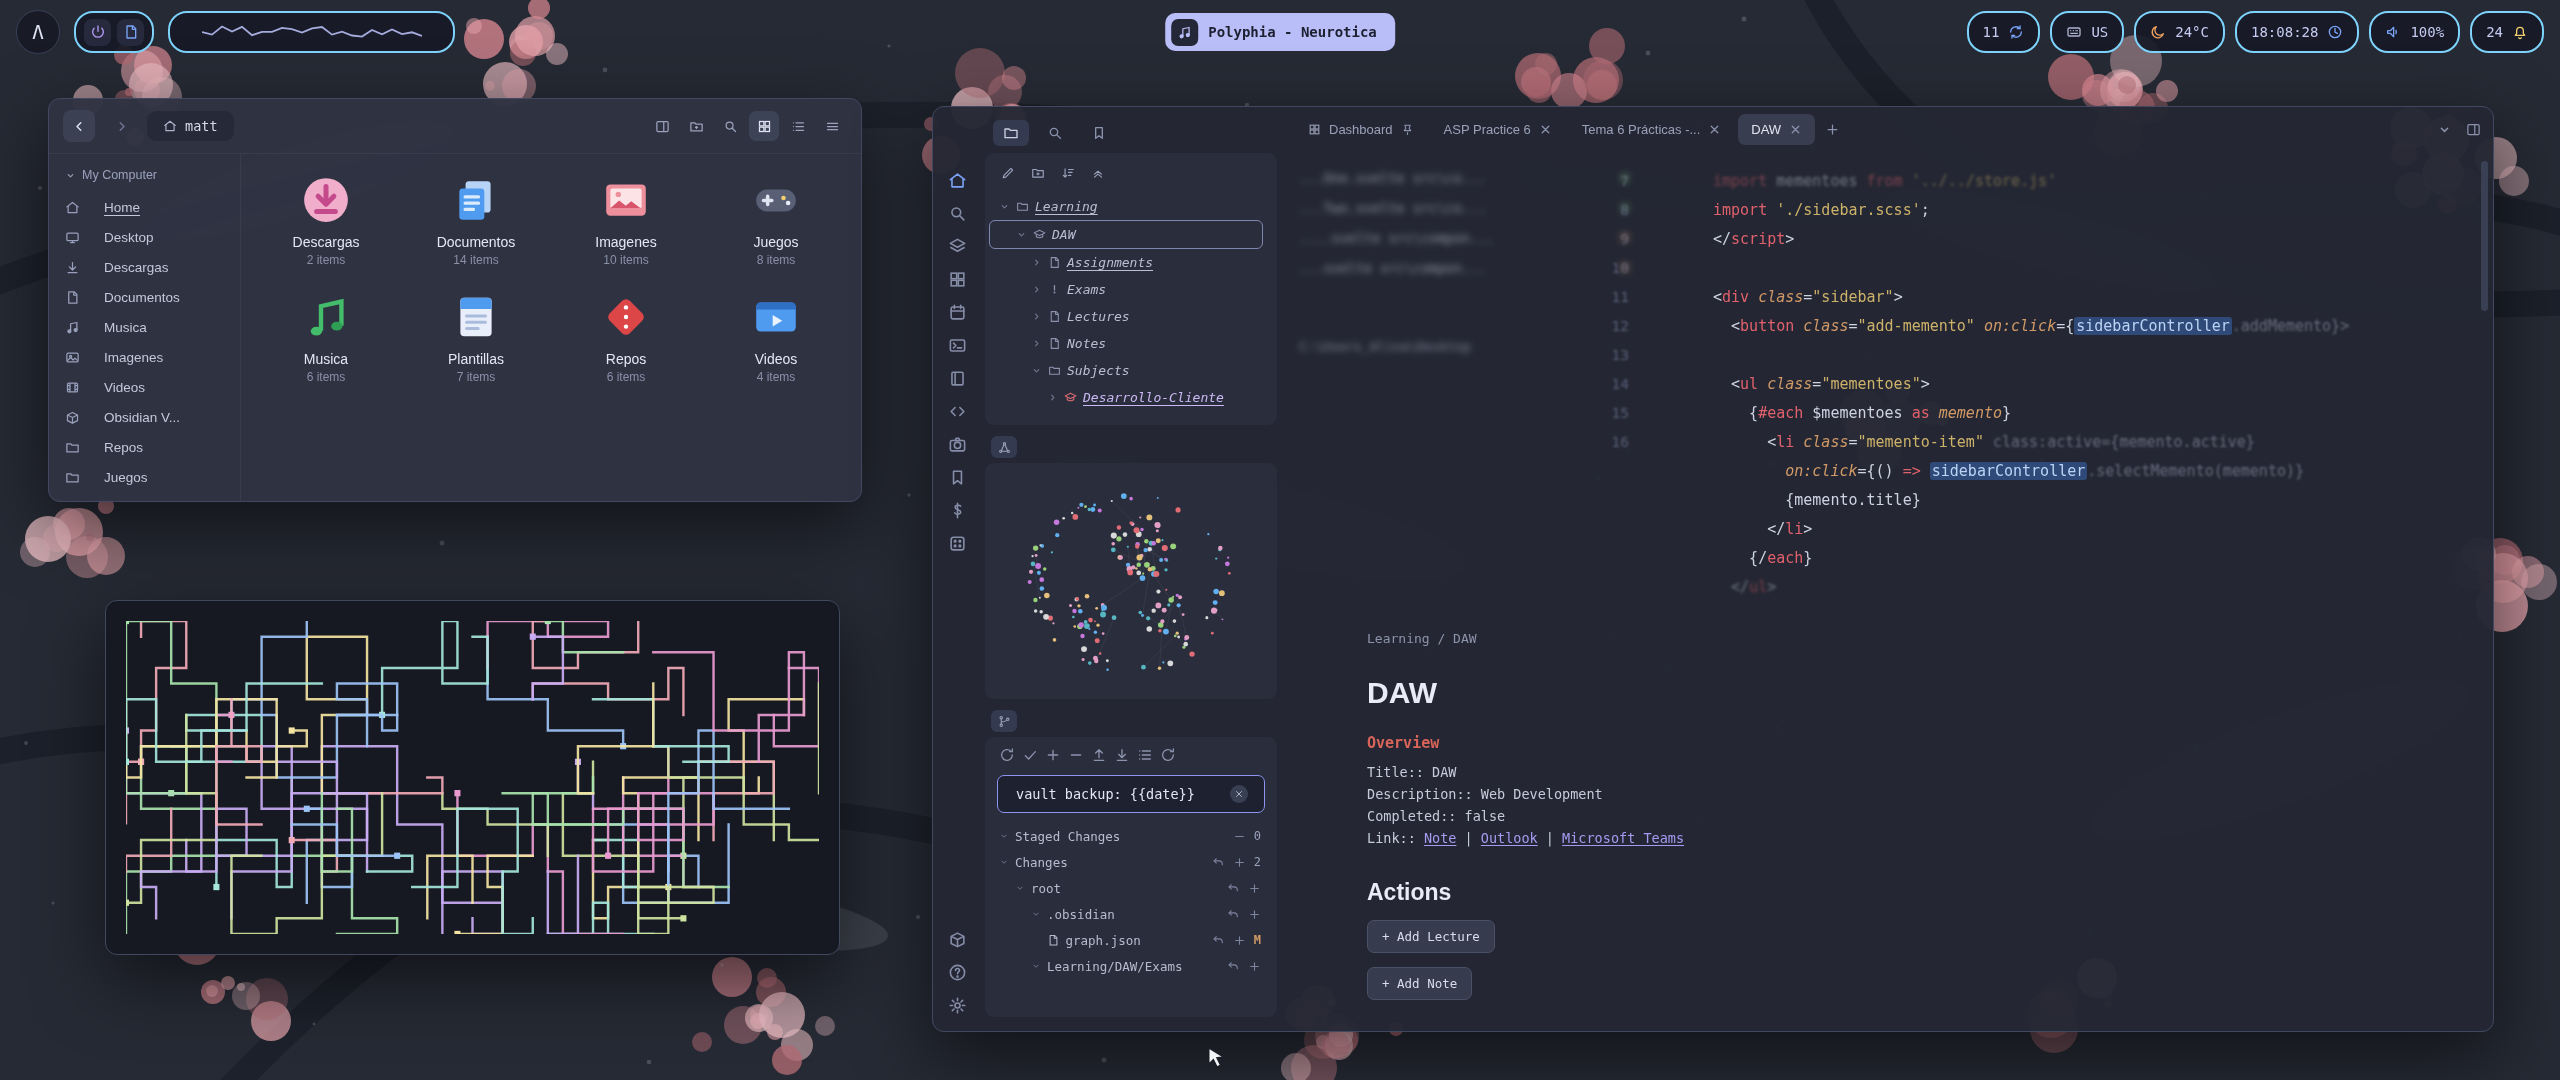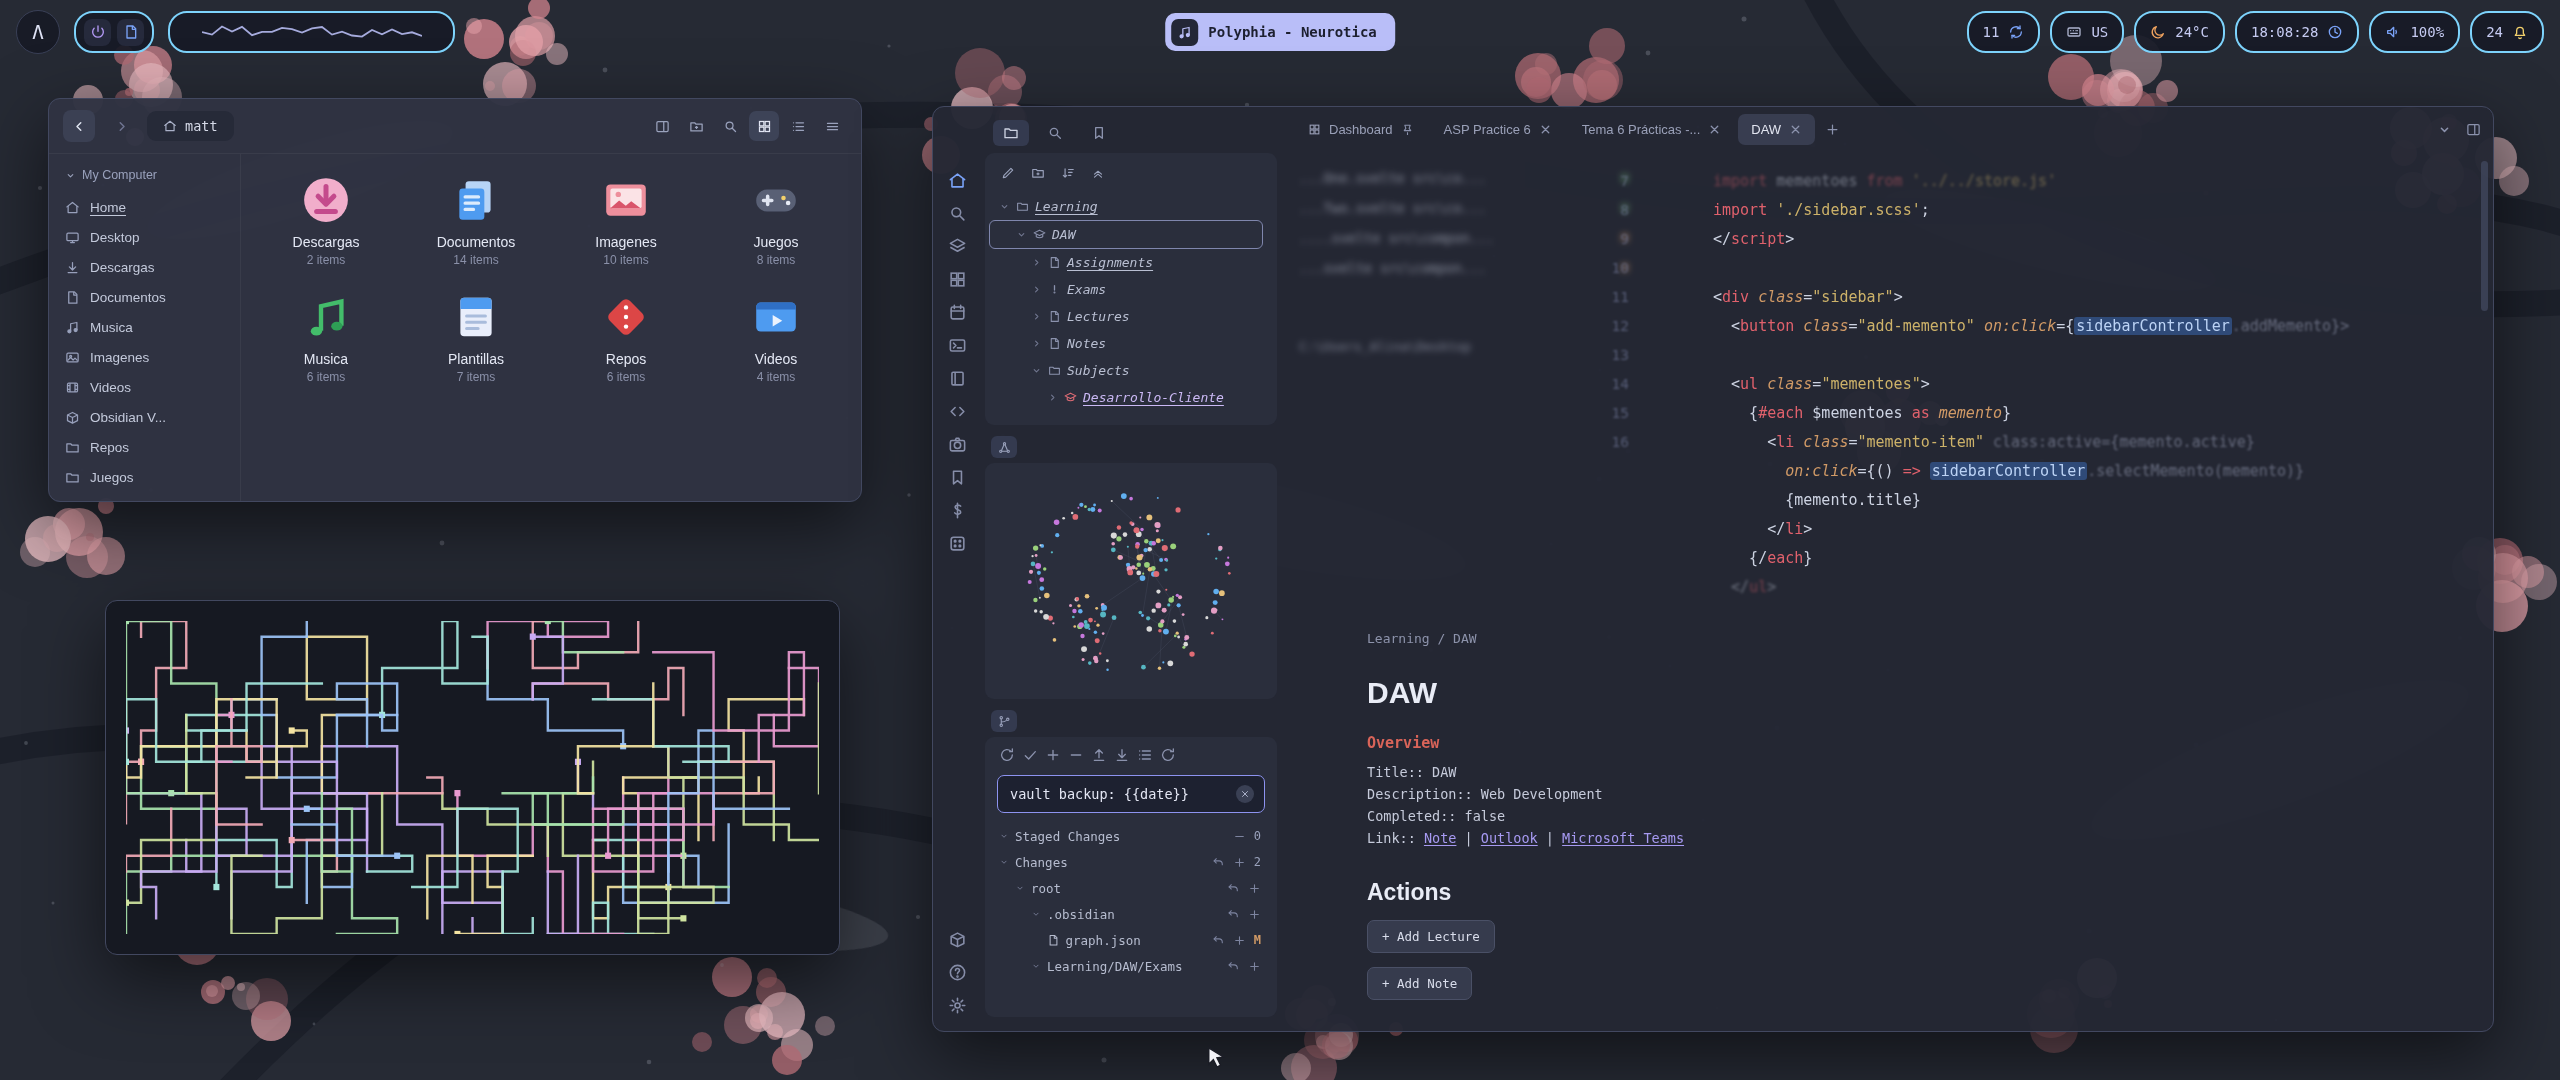--- a/index.html
+++ b/index.html
@@ -43,21 +43,21 @@
   .crumb{display:flex;align-items:center;gap:8px;padding:7px 16px;background:#262a38;border-radius:9px;
          color:#d6dae8;font-family:"DejaVu Sans Mono",monospace;font-size:13.5px;}
   .crumb .ic{color:#aab1c8;font-size:14px;}
   .fm-tools{margin-left:auto;display:flex;gap:4px;}
   .ghost-btn{width:30px;height:30px;border-radius:7px;display:flex;align-items:center;justify-content:center;color:#9aa2bc;font-size:15px;}
   .ghost-btn.active{background:#3d4357;color:#e2e6f4;}
   .fm-body{flex:1;display:flex;min-height:0;}
   .fm-side{width:196px;padding:10px 6px 10px 16px;border-right:1px solid rgba(255,255,255,.05);}
   .fm-side-header{display:flex;align-items:center;gap:6px;font-size:12.5px;color:#9aa2bc;margin:4px 0 10px;}
   .fm-side-header .ic{font-size:11px;}
-  .fm-item{display:flex;align-items:center;gap:10px;height:30px;font-size:13.5px;color:#c3c9da;}
+  .fm-item{display:flex;align-items:center;gap:24px;height:30px;font-size:13.5px;color:#c3c9da;}
   .fm-item .ic{font-size:15px;color:#98a0bb;}
   .fm-item.active .fm-item-label{text-decoration:underline;text-underline-offset:3px;}
   .fm-grid{flex:1;display:grid;grid-template-columns:repeat(4,1fr);align-content:start;row-gap:24px;padding:20px 10px;}
   .tile{width:150px;justify-self:center;text-align:center;}
   .tile-icon{height:52px;display:flex;align-items:center;justify-content:center;margin-bottom:8px;}
   .tile-icon svg{width:50px;height:50px;}
   .tile-name{font-size:14px;color:#e4e8f4;}
   .tile-count{font-size:12px;color:#8a90a8;margin-top:3px;}
 
   
@@ -87,21 +87,21 @@
   .tree-row.accent .ticon{color:#e06c75;}
   .tlabel.u{text-decoration:underline;text-underline-offset:3px;}
   .chiprow{height:28px;display:flex;align-items:center;padding:0 10px;margin-bottom:2px;}
   .chip{width:26px;height:22px;border-radius:6px;background:#343a4f;color:#9aa2bc;display:flex;align-items:center;justify-content:center;font-size:13px;}
   .graph-pane{height:236px;position:relative;}
   .graph-pane svg{position:absolute;inset:8px;width:calc(100% - 16px);height:calc(100% - 16px);}
   .graph-ctrls{position:absolute;top:8px;right:8px;display:flex;flex-direction:column;gap:8px;color:#9aa2bc;font-size:15px;z-index:2;}
   .git-pane{flex:1;padding:8px 10px;display:flex;flex-direction:column;min-height:0;}
   .git-toolbar{display:flex;gap:7px;padding:2px 4px 4px;color:#8b92ad;font-size:16px;}
   .git-input{margin:8px 2px 10px;height:36px;background:#1d2130;border:1.5px solid #8d93f0;border-radius:7px;
-             display:flex;align-items:center;padding:0 10px;gap:8px;}
+             display:flex;align-items:center;padding:0 16px;gap:8px;}
   .git-input input{flex:1;background:transparent;border:none;outline:none;color:#e3e6f3;
              font-family:"DejaVu Sans Mono",monospace;font-size:13.5px;}
   .git-clear{width:18px;height:18px;border-radius:50%;background:#3a4054;color:#aab0c8;display:flex;align-items:center;justify-content:center;font-size:10px;}
   .git-row{height:26px;display:flex;align-items:center;gap:6px;font-family:"DejaVu Sans Mono",monospace;
            font-size:12.5px;color:#b6bccf;padding-right:6px;}
   .git-row .chev{font-size:10px;color:#70768f;}
   .git-right{margin-left:auto;display:flex;align-items:center;gap:8px;color:#7d84a0;font-size:13px;}
   .git-count{font-size:12px;color:#9aa2bc;}
   .status-M{color:#d19a66;font-weight:bold;font-size:12px;}
 

